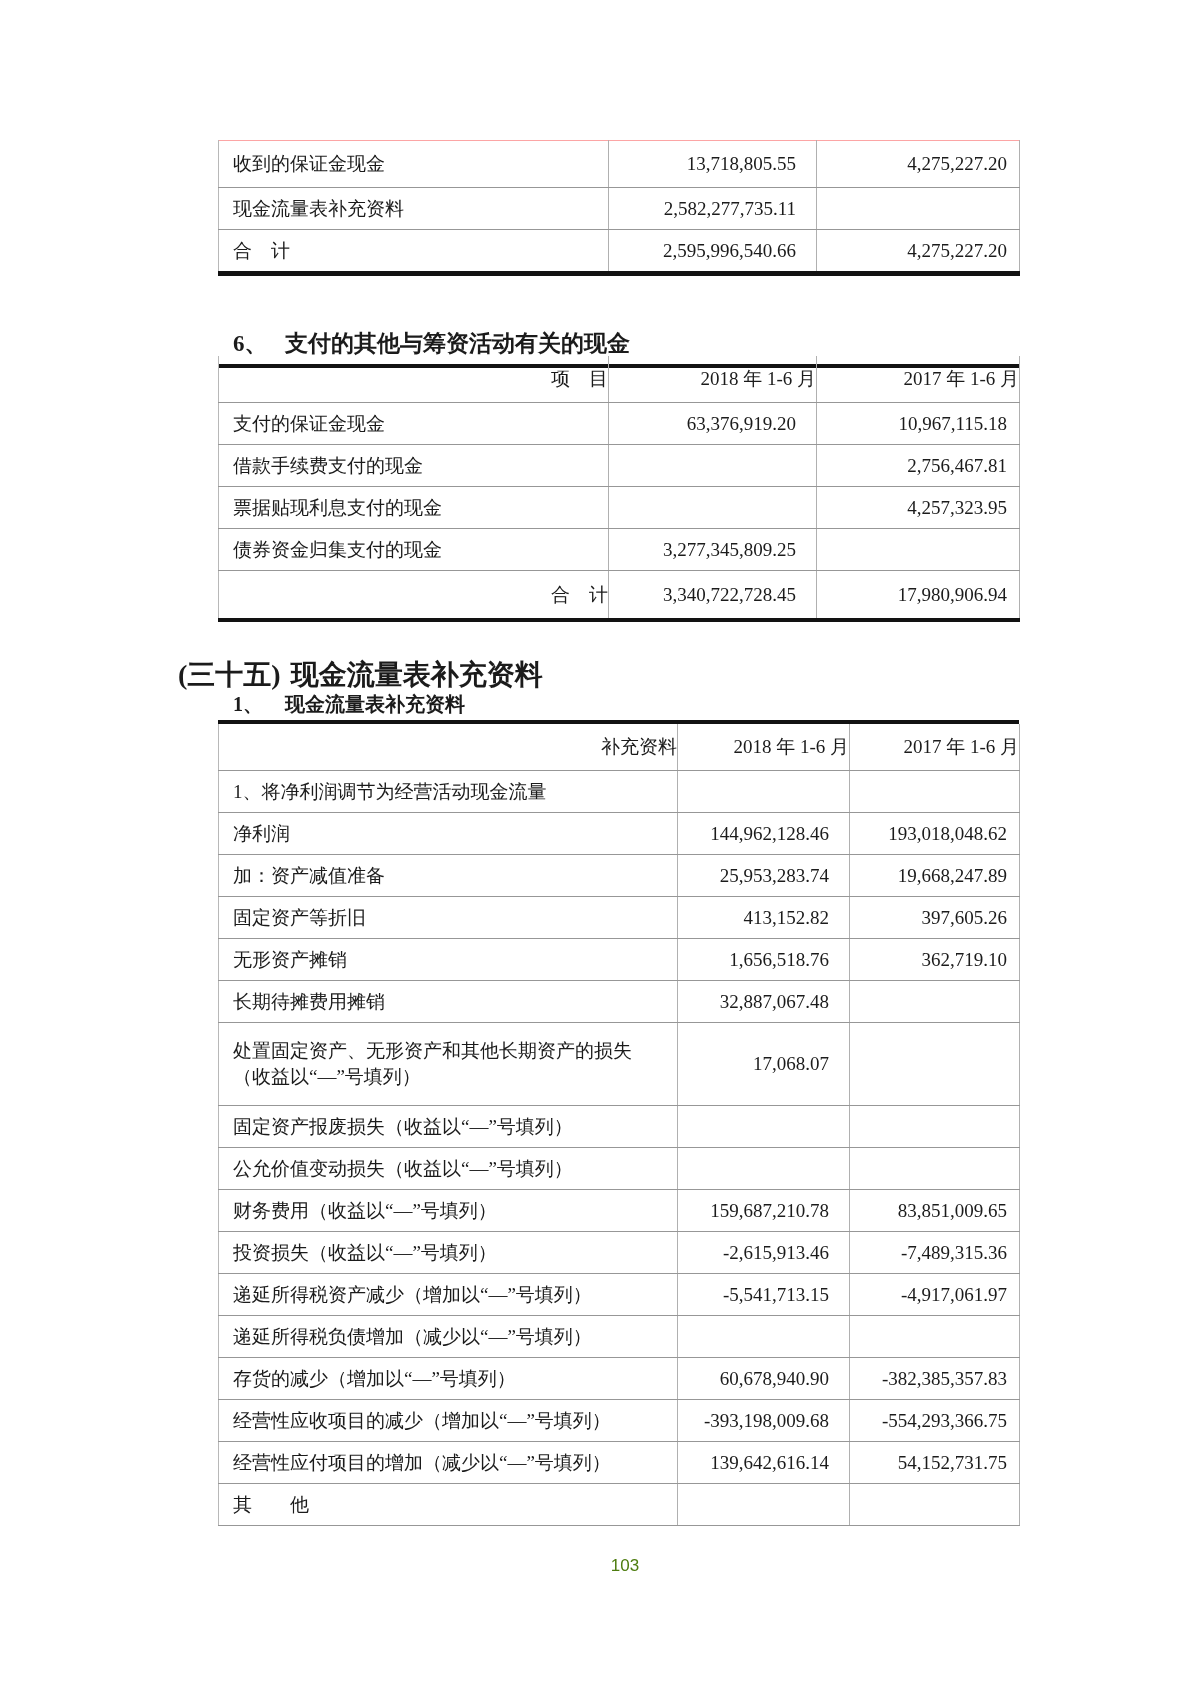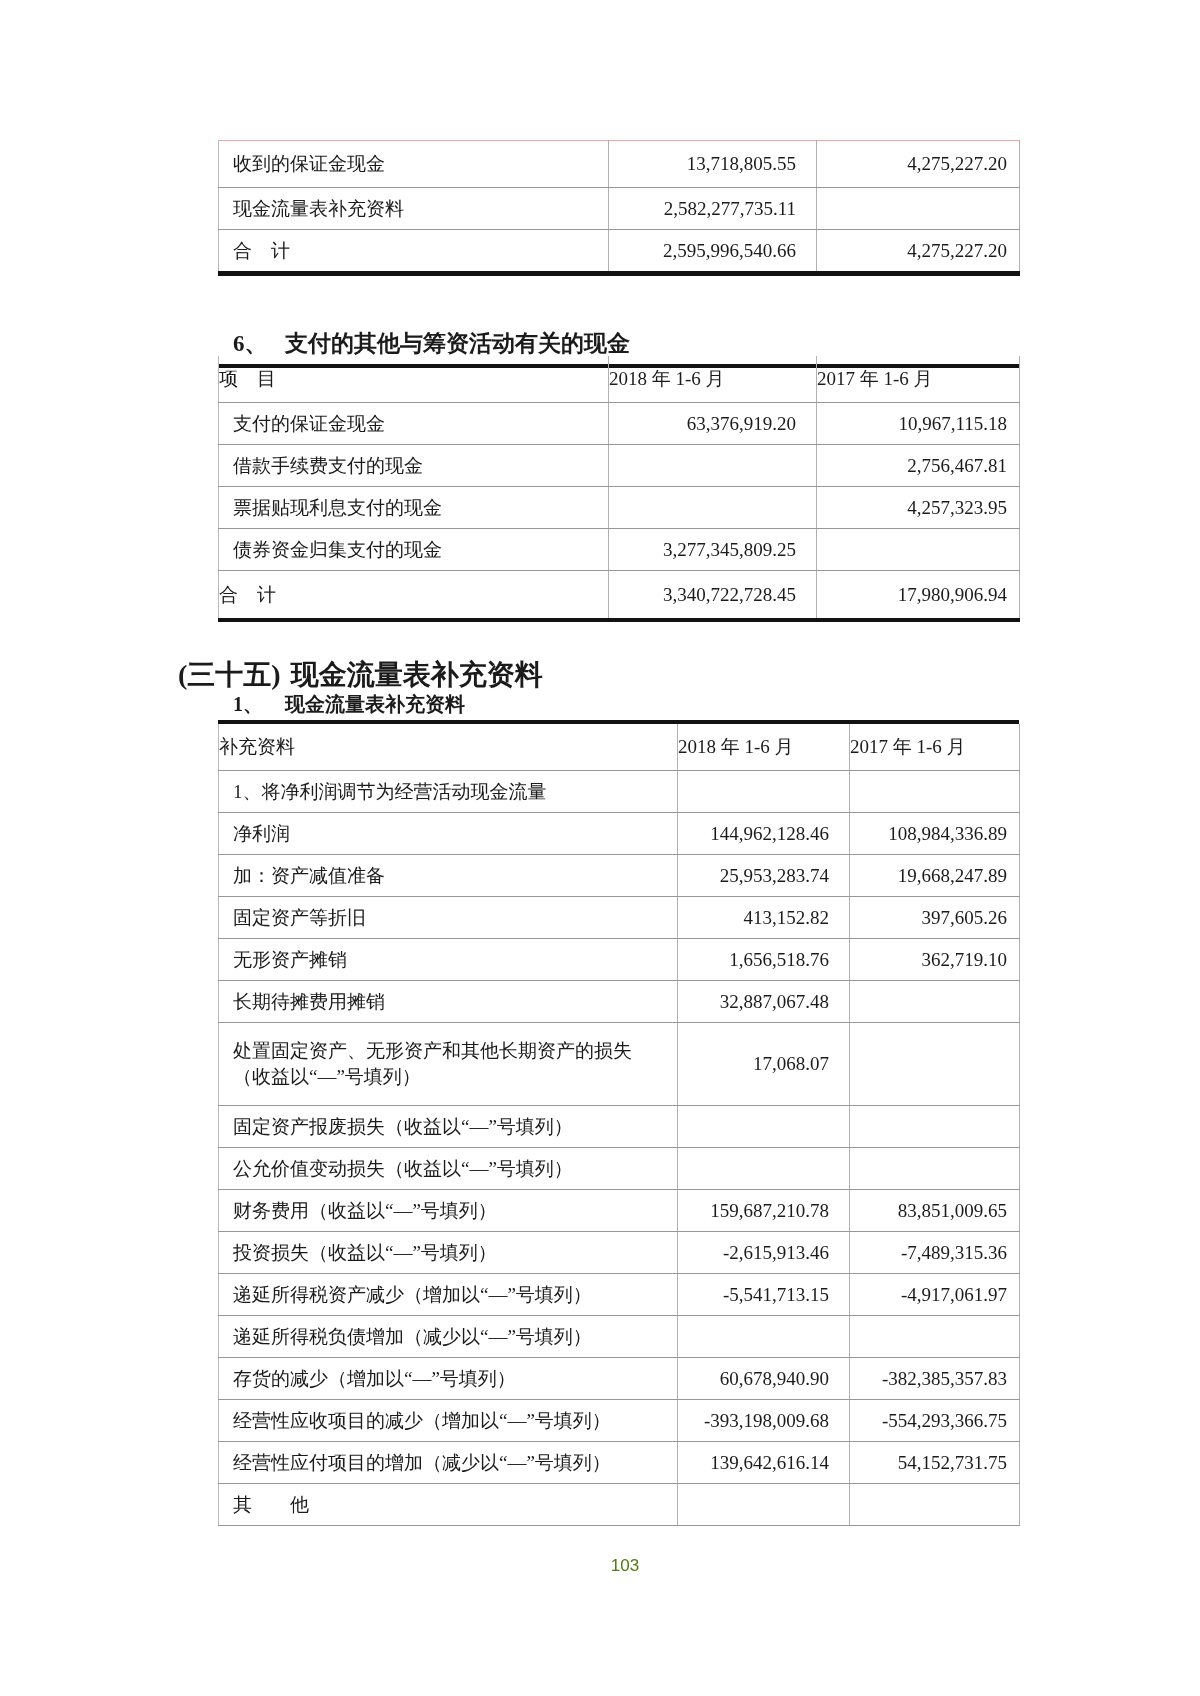--- a/index.html
+++ b/index.html
@@ -9,21 +9,21 @@
     font-family:"Liberation Serif","DejaVu Serif",serif;
     font-size:19px;overflow:hidden;
   }
   table{border-collapse:collapse;table-layout:fixed;width:801px;}
   td{vertical-align:middle;padding:0;overflow:hidden;
      border-right:1px solid #b0b0b0;border-bottom:1px solid #979797;}
   td:first-child{border-left:1px solid #b8b8b8;}
   .lbl{text-align:left;padding-left:14px;}
   .num{text-align:right;padding-right:20px;font-variant-numeric:tabular-nums;}
   .num3{padding-right:12px;}
-  .ctr{text-align:left;padding-left:0;}
+  .ctr{text-align:right;padding-left:0;}
   .lbl2{display:block;}
   tr.hrow td{height:46px;}
   
   .t-carry{position:absolute;left:218px;top:140px;border-top:1px solid #fca5a5;}
   .t-carry tr td{height:41px;}
   .t-carry tr:first-child td{height:46px;}
   .t-carry tr.last td{border-bottom:5px solid #121212;}
   
   .h6{position:absolute;left:218px;top:318px;width:786px;
       border-bottom:4px solid #121212;padding:0 0 6px 15px;
@@ -142,21 +142,21 @@
       <td class="ctr">2017 年 1-6 月</td>
     </tr>
     <tr class="r">
       <td class="lbl">1、将净利润调节为经营活动现金流量</td>
       <td class="num"></td>
       <td class="num num3"></td>
     </tr>
     <tr class="r">
       <td class="lbl">净利润</td>
       <td class="num">144,962,128.46</td>
-      <td class="num num3">108,984,336.89</td>
+      <td class="num num3">193,018,048.62</td>
     </tr>
     <tr class="r">
       <td class="lbl">加：资产减值准备</td>
       <td class="num">25,953,283.74</td>
       <td class="num num3">19,668,247.89</td>
     </tr>
     <tr class="r">
       <td class="lbl">固定资产等折旧</td>
       <td class="num">413,152.82</td>
       <td class="num num3">397,605.26</td>

